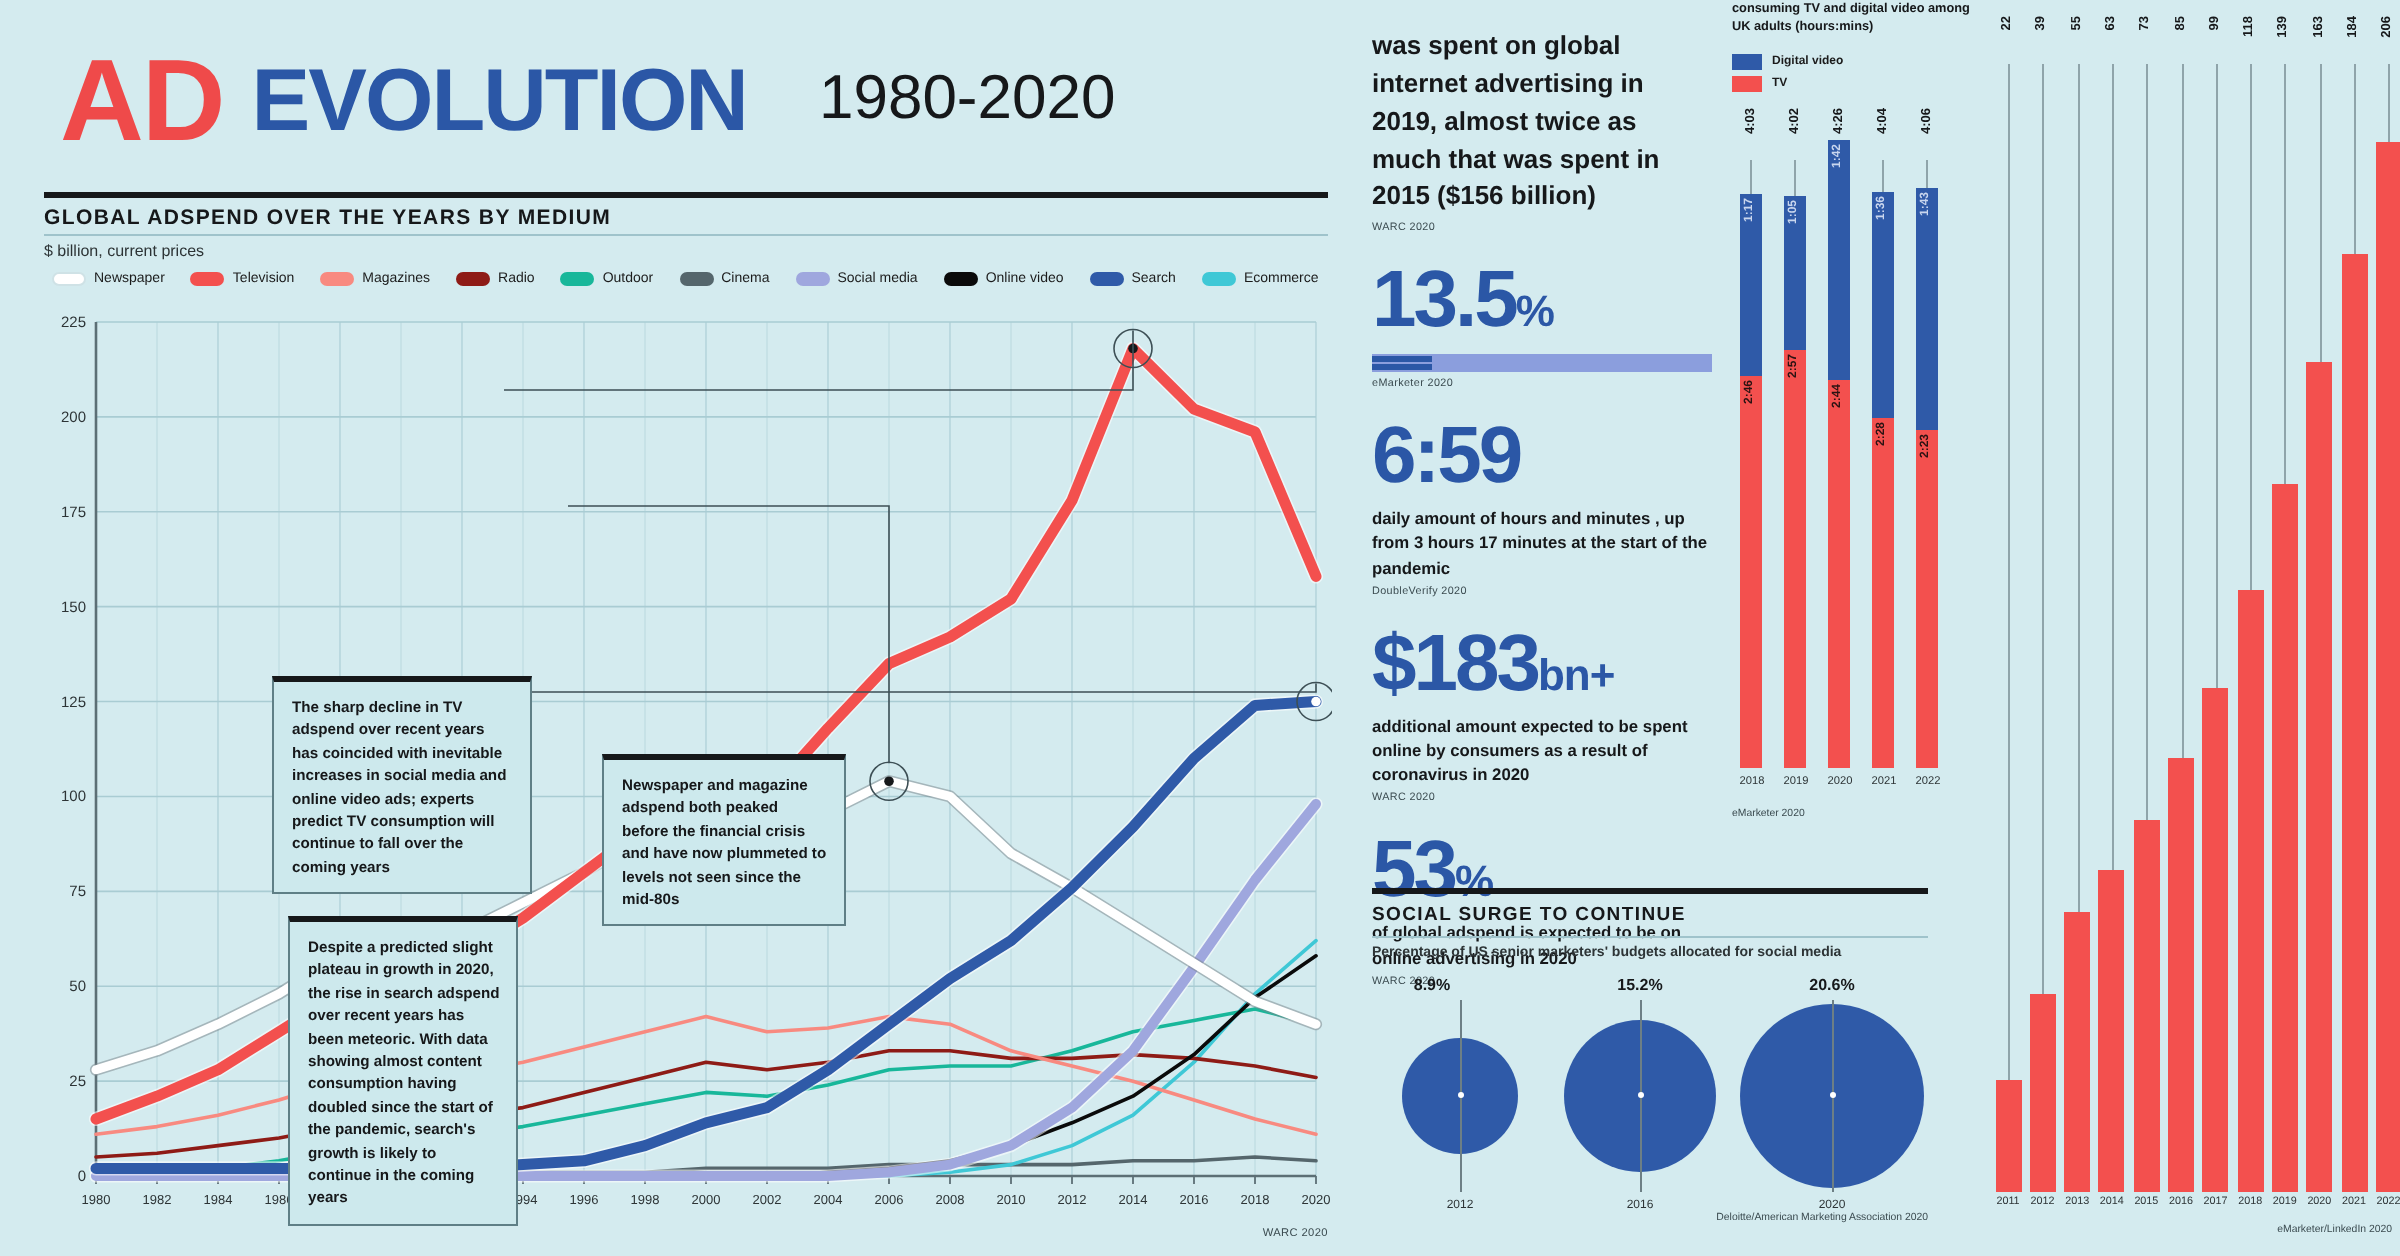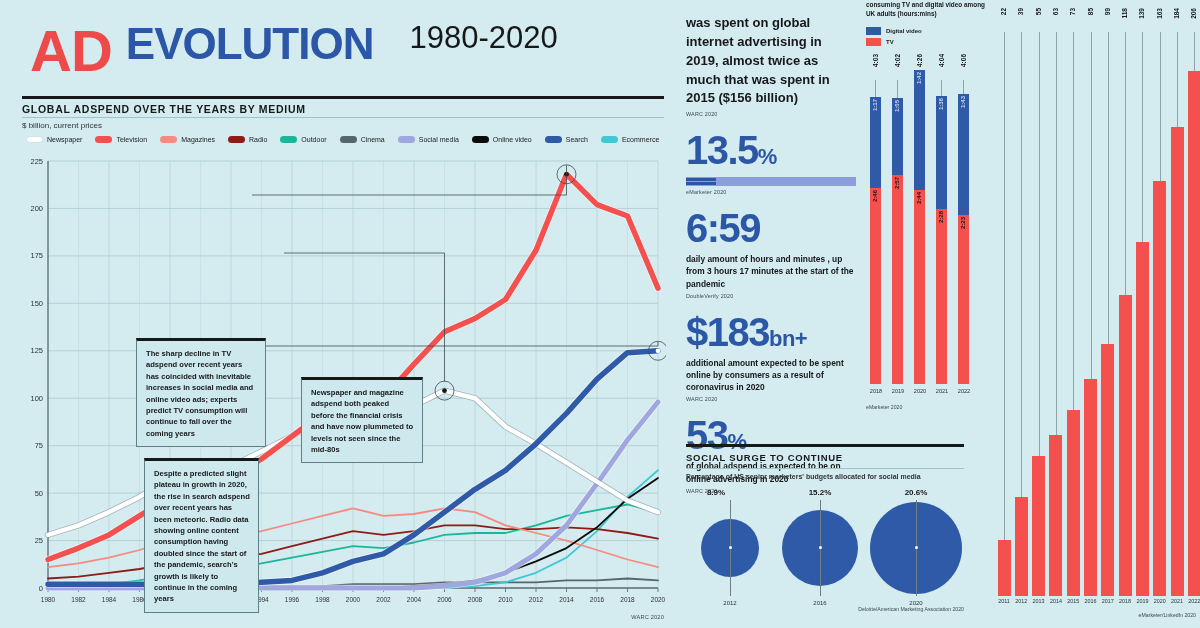--- a/index.html
+++ b/index.html
@@ -9,21 +9,21 @@
     font-family: "Liberation Sans", sans-serif;
     color: #1b1b1b;
     overflow: hidden;
     position: relative;
   }
   .page { position: relative; width: 1200px; height: 628px; }
 
   
   .left-panel { position: absolute; left: 0; top: 0; width: 678px; height: 628px; }
 
-  .title-row { position: absolute; left: 30px; top: 22px; display: flex; align-items: flex-start; }
+  .title-row { position: absolute; left: 30px; top: 22px; display: flex; align-items: center; }
   .title-ad { font-size: 58px; font-weight: 700; color: #ef4a4a; letter-spacing: -1px; line-height: 1; }
   .title-evo { font-size: 44px; font-weight: 700; color: #2b57a6; letter-spacing: -1px; line-height: 1; margin-left: 14px; }
   .title-years { font-size: 31px; font-weight: 500; color: #16181a; letter-spacing: 0px; margin-left: 36px; position: relative; top: -2px; }
 
   .rule-thick { position: absolute; left: 22px; top: 96px; width: 642px; height: 3px; background: #16181a; }
   .sect-title { position: absolute; left: 22px; top: 103px; font-size: 10.5px; font-weight: 700; letter-spacing: 0.7px; color: #16181a; }
   .rule-thin { position: absolute; left: 22px; top: 117px; width: 642px; height: 1px; background: #9fc3cb; }
   .sect-sub { position: absolute; left: 22px; top: 121px; font-size: 8px; color: #2d3436; }
 
   .legend { position: absolute; left: 26px; top: 136px; width: 640px; display: flex; align-items: center; }
@@ -284,21 +284,21 @@
           <circle cx="422.5" cy="235.63111111111112" r="2.4" fill="#16181a"></circle>
           <circle cx="636" cy="195.77777777777777" r="9.5" fill="none" stroke="#3d4f55" stroke-width="0.8"></circle>
           <circle cx="636" cy="195.77777777777777" r="2.4" fill="#ffffff"></circle>
           <path d="M 230 40 L 544.5 40 L 544.5 10.3" fill="none" stroke="#3d4f55" stroke-width="0.8"></path>
           <path d="M 262 98 L 422.5 98 L 422.5 226.6" fill="none" stroke="#3d4f55" stroke-width="0.8"></path>
           <path d="M 118 191 L 636.0 191 L 636.0 186.8" fill="none" stroke="#3d4f55" stroke-width="0.8"></path>
         </svg>
 
       <div class="callout" id="callout-tv">The sharp decline in TV adspend over recent years has coincided with inevitable increases in social media and online video ads; experts predict TV consumption will continue to fall over the coming years</div>
       <div class="callout" id="callout-print">Newspaper and magazine adspend both peaked before the financial crisis and have now plummeted to levels not seen since the mid-80s</div>
-      <div class="callout" id="callout-search">Despite a predicted slight plateau in growth in 2020, the rise in search adspend over recent years has been meteoric. Radio data showing online content consumption having doubled since the start of the pandemic, search's growth is likely to continue in the coming years</div>
+      <div class="callout" id="callout-search">Despite a predicted slight plateau in growth in 2020, the rise in search adspend over recent years has been meteoric. With data showing almost content consumption having doubled since the start of the pandemic, search's growth is likely to continue in the coming years</div>
     </div>
 
     <div class="src-note" id="src-main">WARC 2020</div>
   </div>
 
   <div class="stats-col" id="stats-col">
       <div class="stat-block">
         <div class="stat-lead">was spent on global internet advertising in 2019, almost twice as much that was spent in 2015 ($156 billion)</div>
         <div class="stat-src">WARC 2020</div>
       </div>

